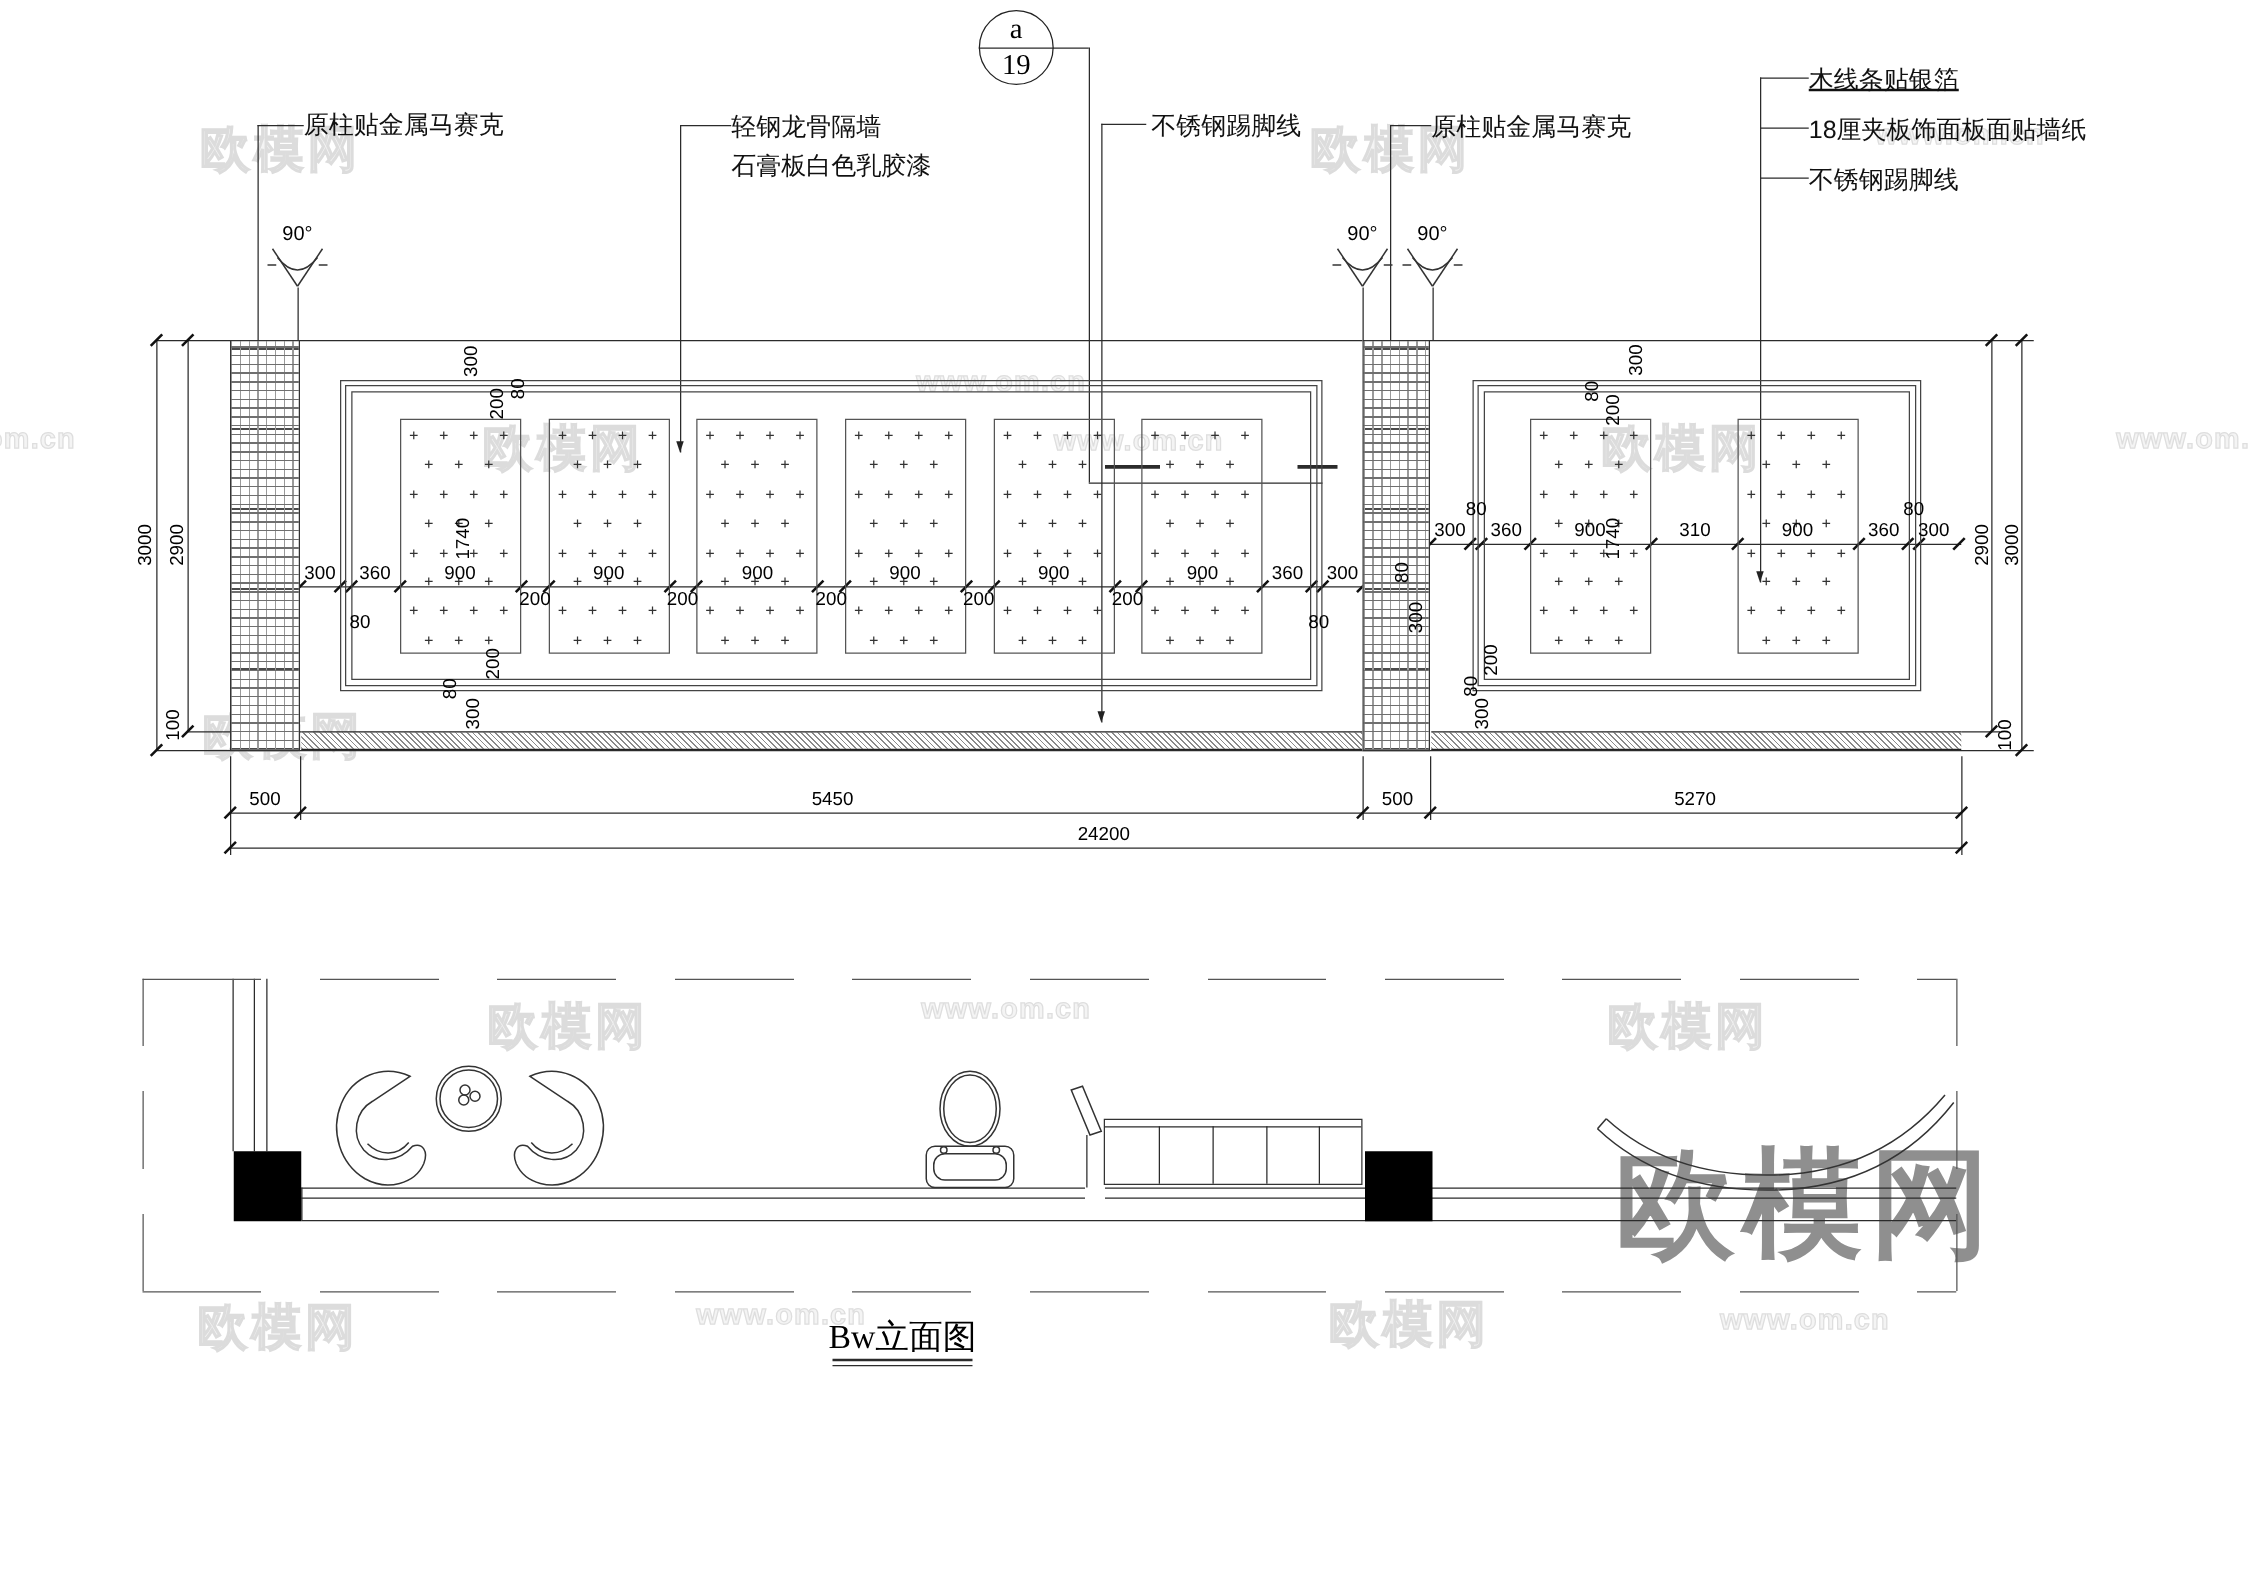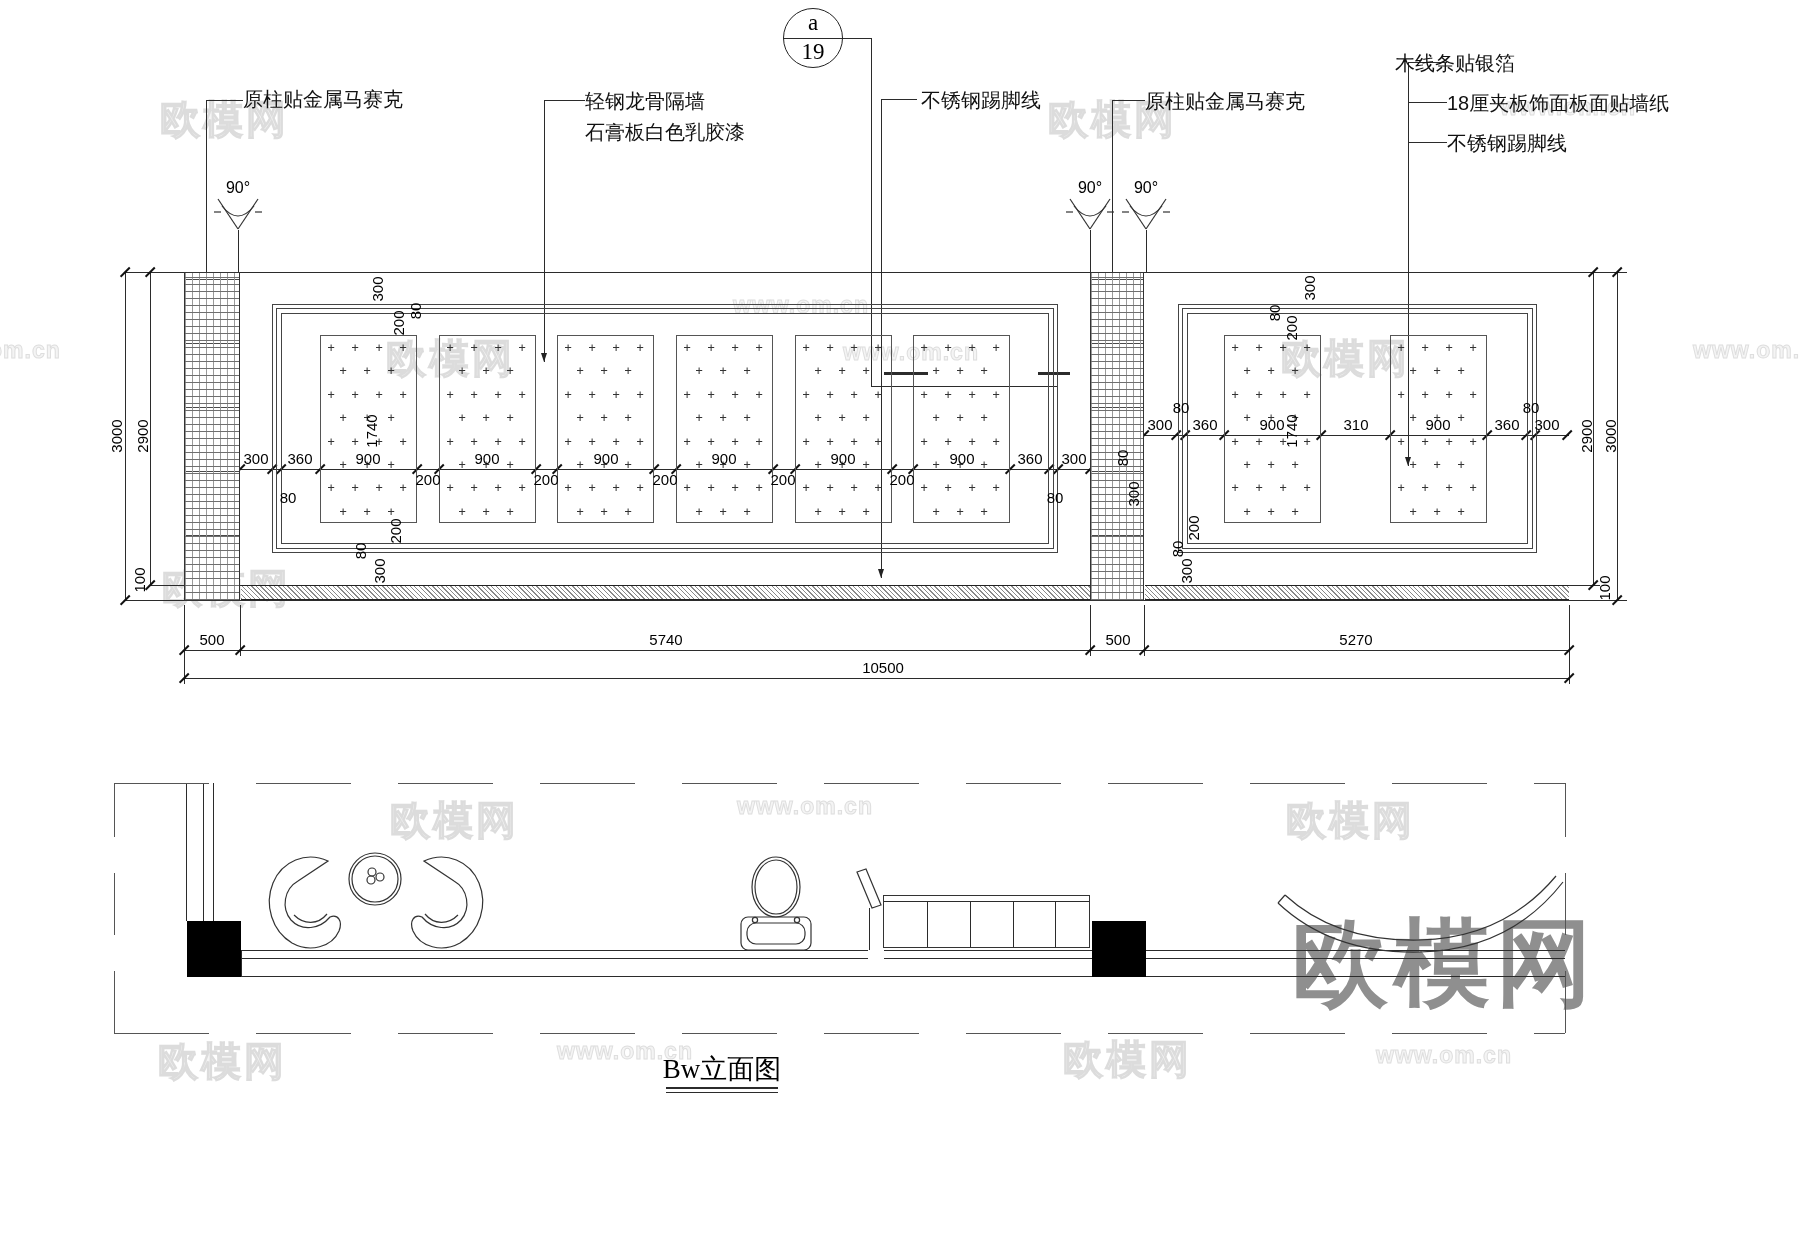--- a/index.html
+++ b/index.html
@@ -518,21 +518,21 @@
   </svg>
 
   <div class="title">Bw立面图</div>
 
   <div id="annots">
       <span class="callout" id="co-column-mosaic-left" style="left: 243px; top: 86px;">原柱贴金属马赛克</span>
       <span class="callout" id="co-partition-line1" style="left: 585px; top: 88px;">轻钢龙骨隔墙</span>
       <span class="callout" id="co-partition-line2" style="left: 585px; top: 119px;">石膏板白色乳胶漆</span>
       <span class="callout" id="co-skirting-left" style="left: 921px; top: 87px;">不锈钢踢脚线</span>
       <span class="callout" id="co-column-mosaic-right" style="left: 1145px; top: 88px;">原柱贴金属马赛克</span>
-      <span class="callout" id="co-silver-foil-moulding" style="left: 1395px; top: 50px;">木线条贴银箔</span>
+      <span class="callout" id="co-silver-foil-moulding" style="left: 1447px; top: 50px; text-decoration: underline;">木线条贴银箔</span>
       <span class="callout" id="co-plywood-wallpaper" style="left: 1447px; top: 90px;">18厘夹板饰面板面贴墙纸</span>
       <span class="callout" id="co-skirting-right" style="left: 1447px; top: 130px;">不锈钢踢脚线</span>
       <span class="angle" style="left: 238px; top: 179px;">90°</span>
       <span class="angle" style="left: 1090px; top: 179px;">90°</span>
       <span class="angle" style="left: 1146px; top: 179px;">90°</span>
       <span class="dim" style="left: 256px; top: 450px;">300</span>
       <span class="dim" style="left: 300px; top: 450px;">360</span>
       <span class="dim" style="left: 368px; top: 450px;">900</span>
       <span class="dim" style="left: 487px; top: 450px;">900</span>
       <span class="dim" style="left: 606px; top: 450px;">900</span>
@@ -551,24 +551,24 @@
       <span class="dim" style="left: 1160px; top: 416px;">300</span>
       <span class="dim" style="left: 1205px; top: 416px;">360</span>
       <span class="dim" style="left: 1272px; top: 416px;">900</span>
       <span class="dim" style="left: 1356px; top: 416px;">310</span>
       <span class="dim" style="left: 1438px; top: 416px;">900</span>
       <span class="dim" style="left: 1507px; top: 416px;">360</span>
       <span class="dim" style="left: 1547px; top: 416px;">300</span>
       <span class="dim" style="left: 1181px; top: 399px;">80</span>
       <span class="dim" style="left: 1531px; top: 399px;">80</span>
       <span class="dim" style="left: 212px; top: 631px;">500</span>
-      <span class="dim" style="left: 666px; top: 631px;">5740</span>
+      <span class="dim" style="left: 666px; top: 631px;">5450</span>
       <span class="dim" style="left: 1118px; top: 631px;">500</span>
       <span class="dim" style="left: 1356px; top: 631px;">5270</span>
-      <span class="dim" style="left: 883px; top: 659px;">10500</span>
+      <span class="dim" style="left: 883px; top: 659px;">24200</span>
       <span class="dimv" style="left: 116px; top: 436px;">3000</span>
       <span class="dimv" style="left: 142px; top: 436px;">2900</span>
       <span class="dimv" style="left: 139px; top: 580px;">100</span>
       <span class="dimv" style="left: 1586px; top: 436px;">2900</span>
       <span class="dimv" style="left: 1610px; top: 436px;">3000</span>
       <span class="dimv" style="left: 1604px; top: 588px;">100</span>
       <span class="dimv" style="left: 371px; top: 431px;">1740</span>
       <span class="dimv" style="left: 1291px; top: 431px;">1740</span>
       <span class="dimv" style="left: 377px; top: 289px;">300</span>
       <span class="dimv" style="left: 415px; top: 311px;">80</span>

